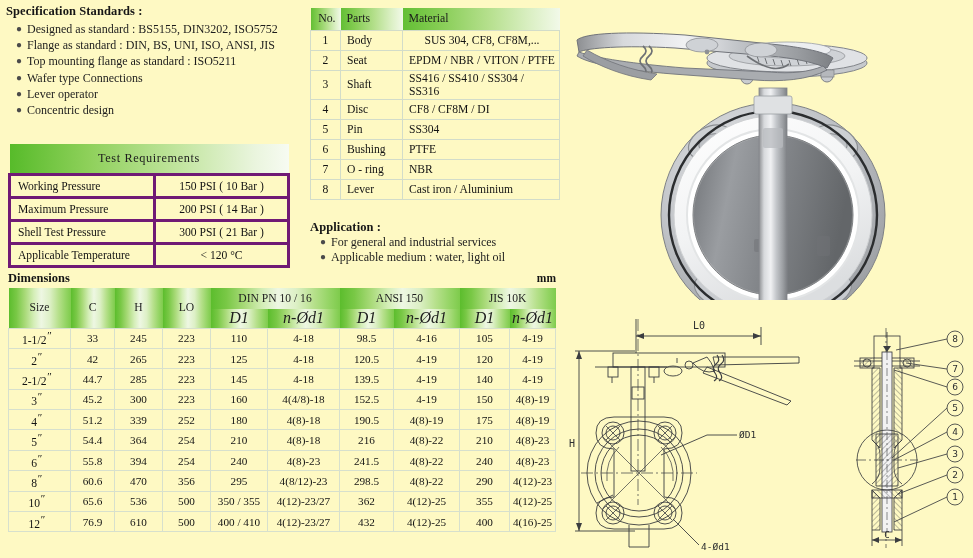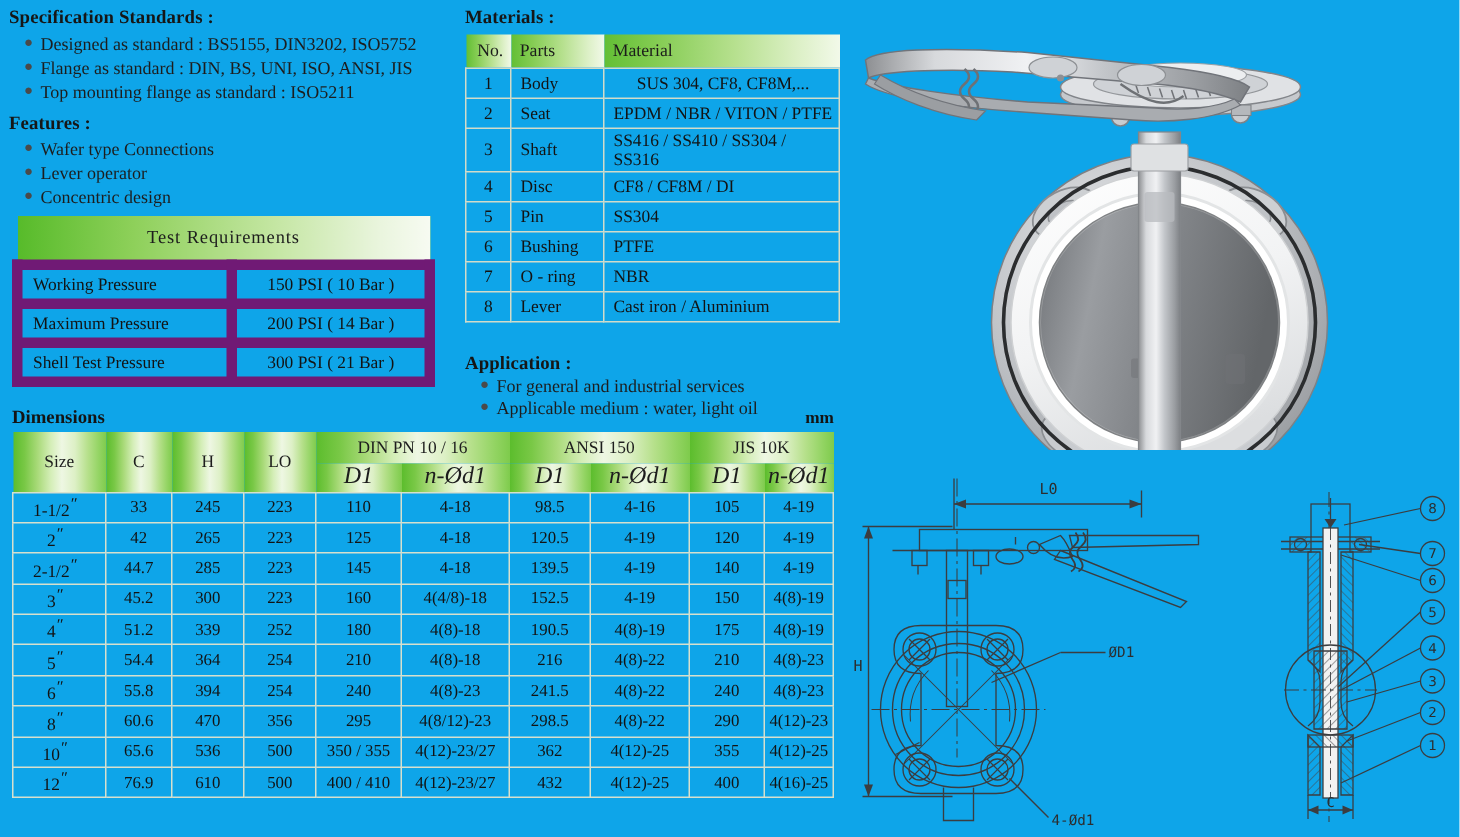--- a/index.html
+++ b/index.html
@@ -6,21 +6,21 @@
   html, body {
     margin: 0; padding: 0;
     width: 973px; height: 558px;
     background: #ffffff;
     font-family: "Liberation Serif", "DejaVu Serif", serif;
     overflow: hidden;
   }
   #page {
     position: relative;
     width: 973px; height: 558px;
-    background: #0ea5e9;
+    background: #fef9c3;
   }
 
   
   .sec-title {
     font-weight: bold;
     font-size: 12.5px;
     color: #161616;
     letter-spacing: .1px;
   }
   .bullet-row {
@@ -52,21 +52,21 @@
 
   
   #test-table {
     position: absolute;
     left: 8px; top: 144px;
     width: 282px;
     border-collapse: collapse;
     font-size: 11.6px;
     color: #131313;
   }
-  #test-table td { border: 7px solid #701a75; padding: 3px 6px; height: 23px; }
+  #test-table td { border: 3px solid #701a75; padding: 3px 6px; height: 23px; }
   #test-table .thead-cell {
     border: none;
     background: linear-gradient(to right, #57bb2a 0%, #8ed05a 28%, #c4e6a2 62%, #eaf5de 88%, #f7fbf2 100%);
     text-align: center;
     font-size: 12.3px;
     color: #1d1d1d;
     height: 24px;
     padding: 7px 4px;
     letter-spacing: .6px;
   }
@@ -180,21 +180,20 @@
       <div class="bullet-row">
         <span class="bullet-glyph">●</span>
         <span class="bullet-text">Flange as standard : DIN, BS, UNI, ISO, ANSI, JIS</span>
       </div>
       <div class="bullet-row">
         <span class="bullet-glyph">●</span>
         <span class="bullet-text">Top mounting flange as standard : ISO5211</span>
       </div>
     </div>
 
-    <div id="features-title" class="sec-title">Features :</div>
 
     <div id="features-list">
       <div class="bullet-row">
         <span class="bullet-glyph">●</span>
         <span class="bullet-text">Wafer type Connections</span>
       </div>
       <div class="bullet-row">
         <span class="bullet-glyph">●</span>
         <span class="bullet-text">Lever operator</span>
       </div>
@@ -215,26 +214,29 @@
         <td class="tr-value">150 PSI ( 10 Bar )</td>
       </tr>
       <tr>
         <td class="tr-label">Maximum Pressure</td>
         <td class="tr-value">200 PSI ( 14 Bar )</td>
       </tr>
       <tr>
         <td class="tr-label">Shell Test Pressure</td>
         <td class="tr-value">300 PSI ( 21 Bar )</td>
       </tr>
+      <tr>
+        <td class="tr-label">Applicable Temperature</td>
+        <td class="tr-value">&lt; 120 °C</td>
+      </tr>
     </tbody>
   </table>
 
   <div id="col2">
 
-    <div class="sec-title">Materials :</div>
 
     <table id="mat-table">
       <thead>
         <tr>
           <td class="c-no">No.</td>
           <td class="c-part">Parts</td>
           <td class="c-mat">Material</td>
         </tr>
       </thead>
       <tbody>

